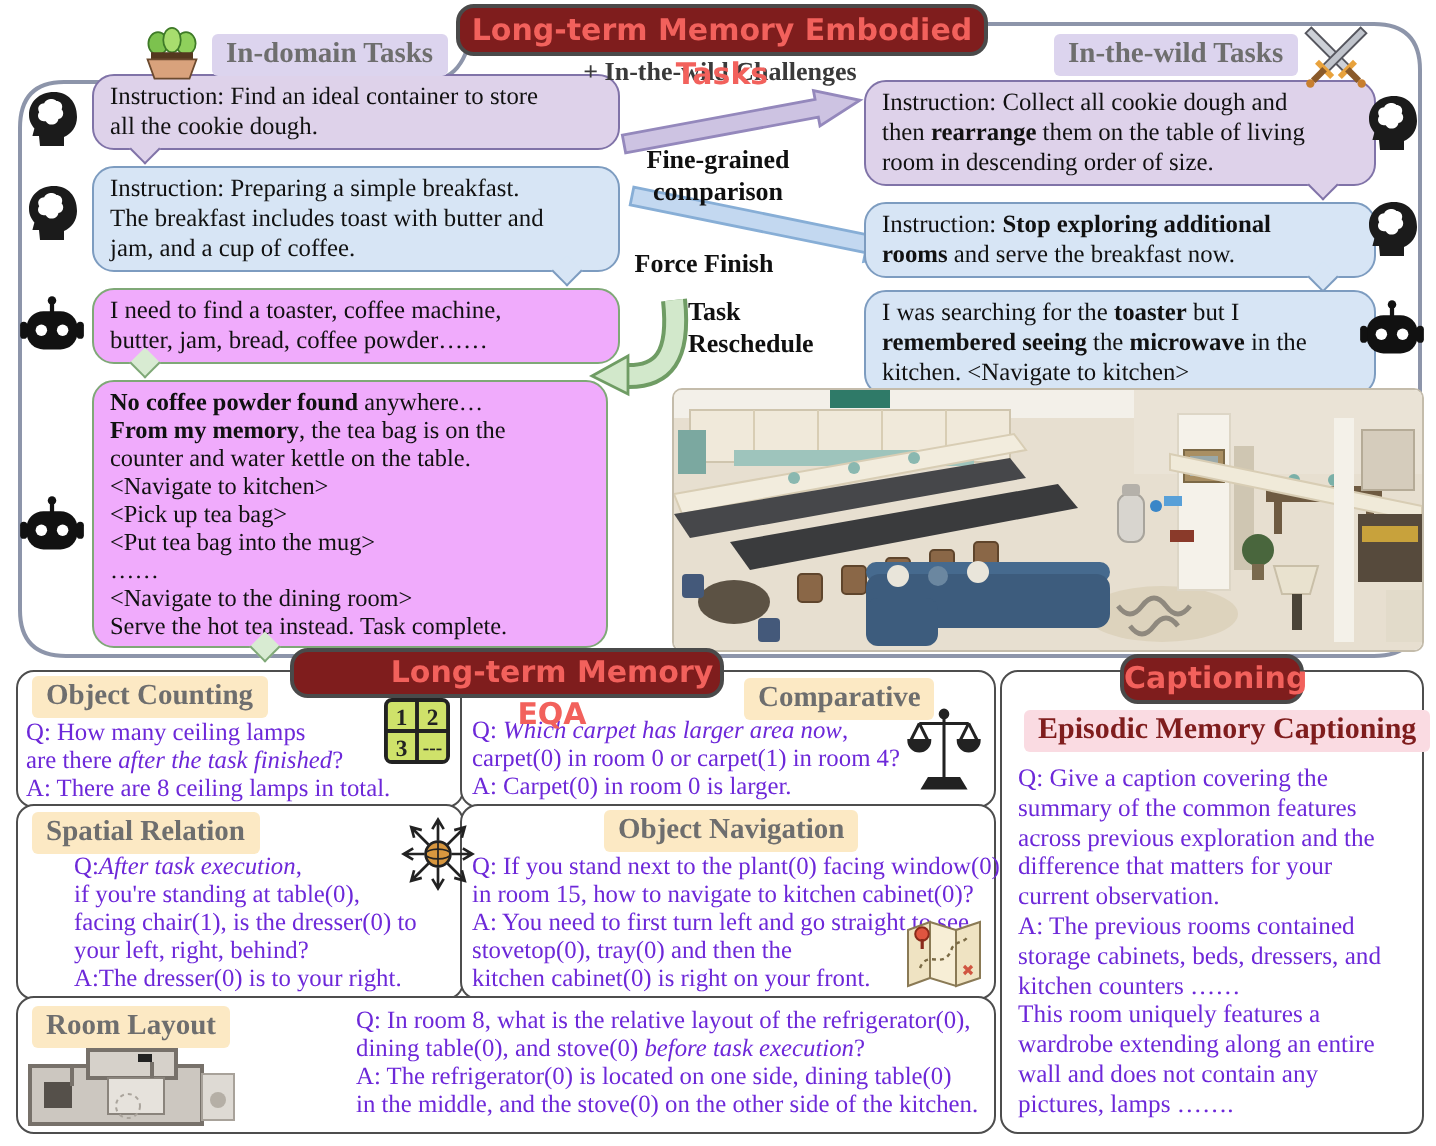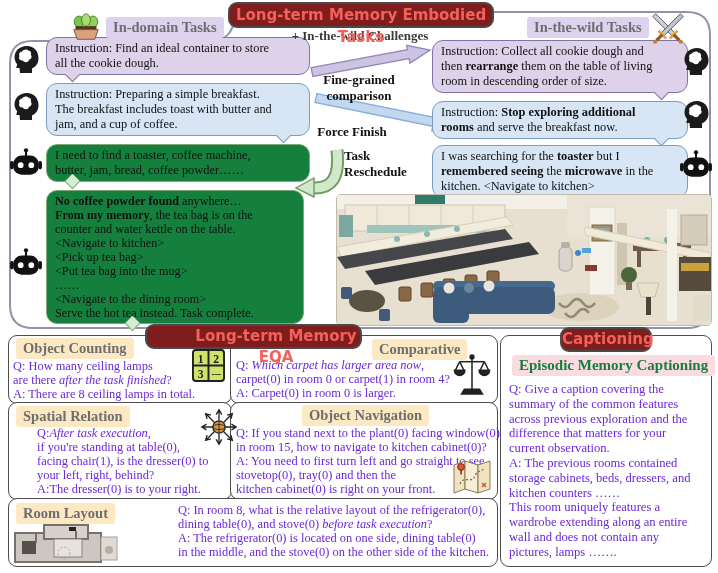--- a/index.html
+++ b/index.html
@@ -11,28 +11,28 @@
   
   .redbox{position:absolute;background:#7f1d1d;border:2px solid #4a4a4a;border-radius:9px;
           color:#f2615c;font:700 15px/22px "DejaVu Sans",sans-serif;text-align:center;z-index:6;}
 
   .subtitle{position:absolute;font:700 13px/16px "Liberation Serif",serif;color:#3a3a3a;text-align:center;z-index:5;}
 
   
   .tag{position:absolute;display:inline-block;background:#fce9c4;color:#6e6e6e;
        font:700 14.5px/19px "Liberation Serif",serif;padding:1px 7px;border-radius:3px;white-space:nowrap;z-index:4;}
   .tag.lav{background:#dcd4ee;}
-  .tag.pink{background:#fadbe2;color:#15803d;font-size:15px;}
+  .tag.pink{background:#fadbe2;color:#7f1d1d;font-size:15px;}
 
   
   .bubble{position:absolute;border:1.4px solid;border-radius:11px;padding:3px 8px;
           font-size:12.4px;line-height:15px;color:#111;z-index:3;}
   .bubble.purple{background:#ded2ea;border-color:#8073a8;}
   .bubble.blue{background:#d7e5f5;border-color:#7d9cc0;}
-  .bubble.green{background:#15803d;border-color:#7fa877;}
+  .bubble.green{background:#f0abfc;border-color:#7fa877;}
   .bubble .tail{position:absolute;width:10px;height:10px;transform:rotate(45deg);bottom:-6px;
                 border-right:1.4px solid;border-bottom:1.4px solid;}
   .bubble.purple .tail{background:#ded2ea;border-color:#8073a8;}
   .bubble.blue .tail{background:#d7e5f5;border-color:#7d9cc0;}
   .bubble.green .tail{background:#d8ebd2;border-color:#7fa877;}
   .tail.tl{left:20px;} .tail.tr{right:20px;}
 
   .arrowlabel{position:absolute;font:700 13px/16px "Liberation Serif",serif;color:#101010;text-align:center;z-index:4;}
 
   

